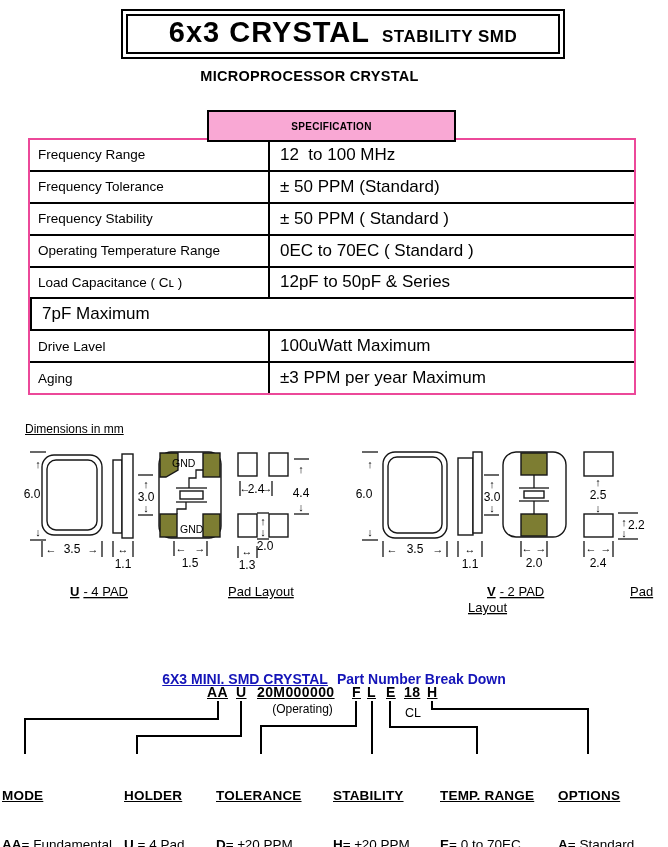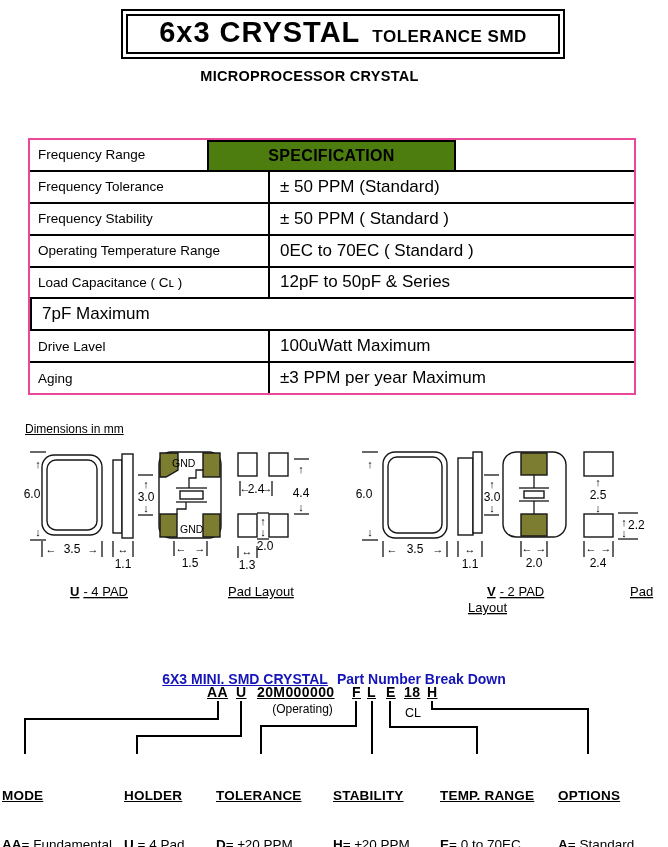--- a/index.html
+++ b/index.html
@@ -11,22 +11,22 @@
 
   
   .title-box{left:121px;top:9px;width:440px;height:46px;border:2px solid #000;}
   .title-inner{position:absolute;left:3px;top:3px;right:3px;bottom:3px;border:2px solid #000;
                display:flex;align-items:baseline;justify-content:center;}
   .title-main{font-size:29px;font-weight:bold;letter-spacing:1px;}
   .title-suffix{font-size:17px;font-weight:bold;margin-left:12px;letter-spacing:.5px;}
   .subtitle{left:0;top:68px;width:619px;text-align:center;font-size:14.5px;font-weight:bold;letter-spacing:.3px;}
 
   
-  .spec-head{left:207px;top:110px;width:245px;height:28px;border:2px solid #000;background:#4d7c0f;
-             display:flex;align-items:center;justify-content:center;font-size:16px;font-weight:bold;letter-spacing:.3px;z-index:2;margin-top:30px;}
+  .spec-head{left:207px;top:110px;width:245px;height:28px;border:2px solid #000;background:#f9a8d4;
+             display:flex;align-items:center;justify-content:center;font-size:10px;font-weight:bold;letter-spacing:.3px;z-index:2;}
   .spec-table{left:28px;top:138px;width:604px;height:253px;border:2px solid #ec4899;display:flex;flex-direction:column;z-index:1;}
   .spec-row{flex:1;display:flex;border-top:2px solid #000;}
   .spec-row:first-child{border-top:none;}
   .spec-c1{width:230px;display:flex;align-items:center;padding-left:8px;font-size:13.5px;white-space:pre;}
   .spec-c2{flex:1;border-left:2px solid #000;display:flex;align-items:center;padding-left:10px;font-size:17px;white-space:pre;}
 
   .dims-heading{left:25px;top:405px;font-size:12px;text-decoration:underline;margin-top:17px;}
 
   
   svg{position:absolute;overflow:visible;}
@@ -49,21 +49,21 @@
   .bd-col{position:absolute;top:755px;font-size:13.5px;line-height:16.4px;white-space:pre;}
   .bd-head{font-weight:bold;text-decoration:underline;letter-spacing:.2px;}
   .bd-code{font-weight:bold;text-decoration:underline;}
 </style>
 </head>
 <body>
 
 <div class="abs title-box">
   <div class="title-inner">
     <span class="title-main">6x3 CRYSTAL</span>
-    <span class="title-suffix">TOLERANCE SMD</span>
+    <span class="title-suffix">STABILITY SMD</span>
   </div>
 </div>
 <div class="abs subtitle">MICROPROCESSOR CRYSTAL</div>
 
 <div class="abs spec-head">SPECIFICATION</div>
 <div class="abs spec-table">
   <div class="spec-row">
     <div class="spec-c1">Frequency Range</div>
     <div class="spec-c2">12  to 100 MHz</div>
   </div>

